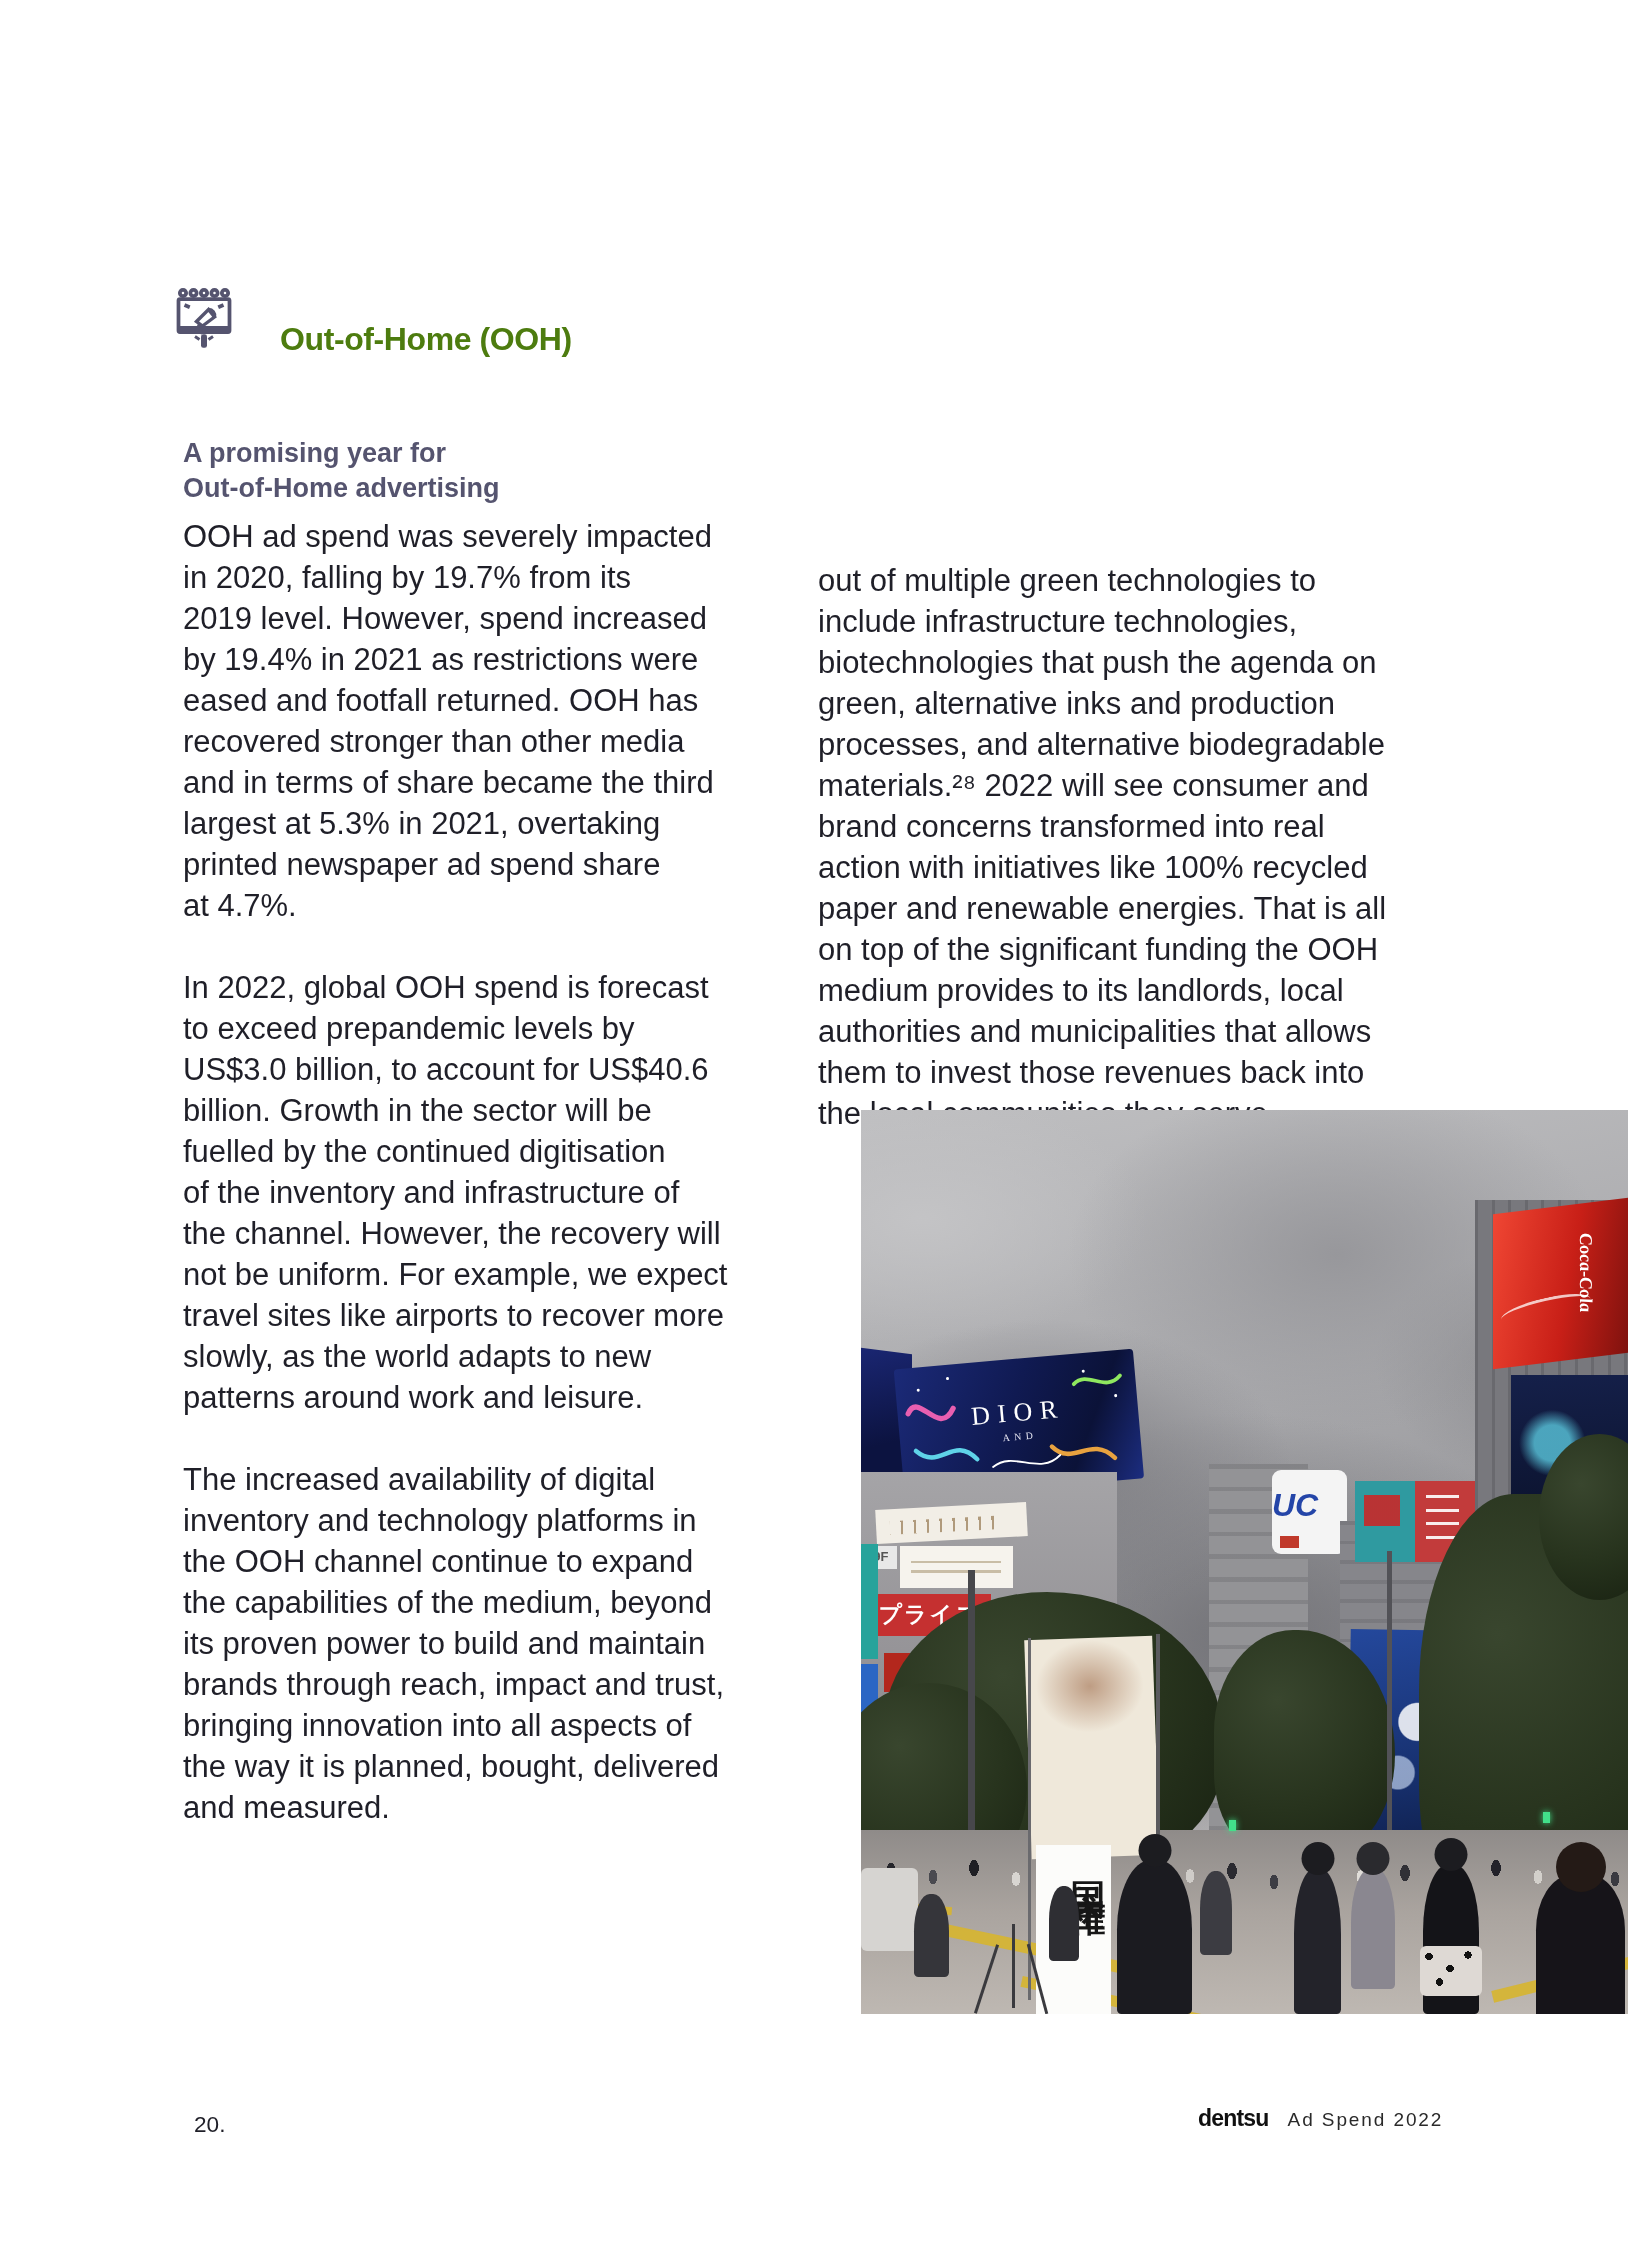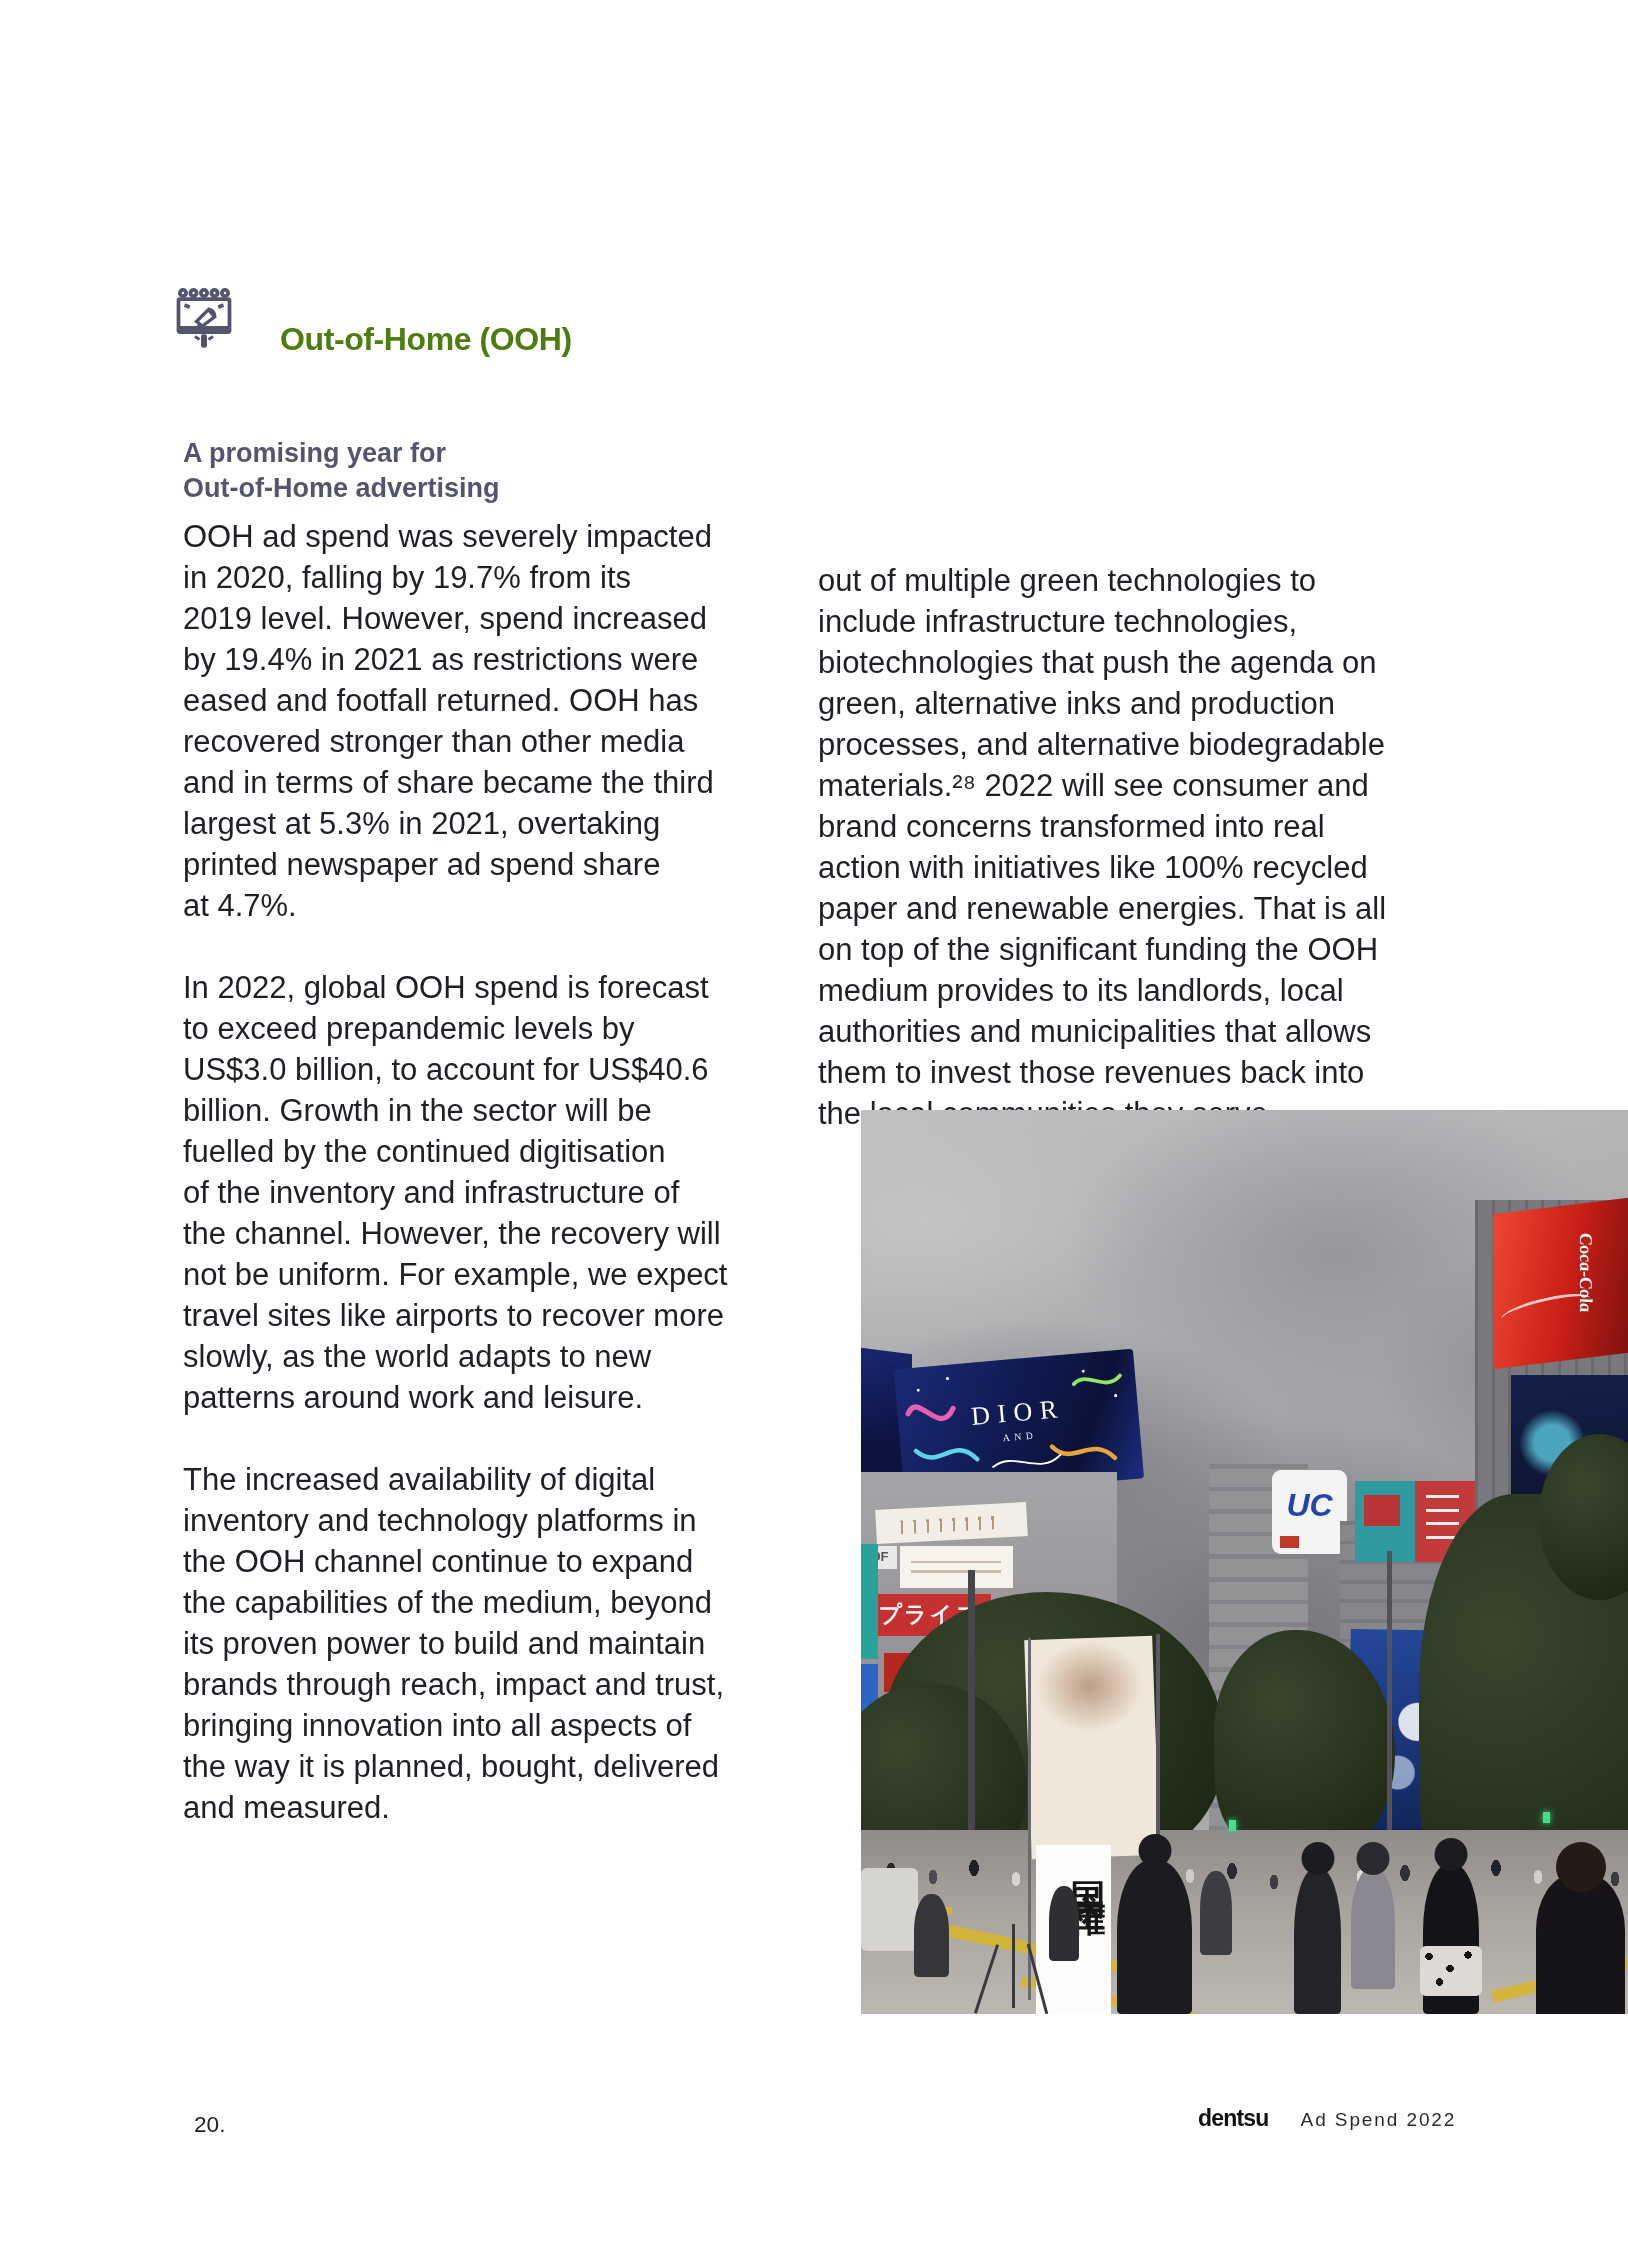--- a/index.html
+++ b/index.html
@@ -23,21 +23,21 @@
   
   .col{font-size:31px;line-height:41px;color:#1f1f28;}
   .col p{margin:0 0 41px 0;white-space:pre-line;}
   .col-left{left:183px;top:516px;width:641px;}
   .col-right{left:818px;top:516px;width:686px;margin-top:44px;}
 
   
   .page-number{left:194px;top:2112px;font-size:22.6px;color:#1f1f28;}
   .footer-brand{left:1198px;top:2105px;display:flex;align-items:baseline;}
   .footer-brand .dentsu{font-size:23px;font-weight:700;color:#101010;letter-spacing:-0.8px;}
-  .footer-brand .adspend{font-size:19px;color:#2a2a2a;letter-spacing:1.9px;margin-left:32px;}
+  .footer-brand .adspend{font-size:19px;color:#2a2a2a;letter-spacing:1.9px;margin-left:19px;}
 
   
   .photo{
     left:861px;top:1110px;width:767px;height:904px;overflow:hidden;
     background:
       radial-gradient(ellipse 50% 28% at 62% 16%, rgba(150,150,154,.95), transparent 70%),
       radial-gradient(ellipse 46% 24% at 24% 40%, rgba(122,122,127,.9), transparent 70%),
       radial-gradient(ellipse 60% 34% at 50% 58%, rgba(105,105,110,.75), transparent 72%),
       radial-gradient(ellipse 30% 18% at 88% 28%, rgba(138,138,142,.85), transparent 70%),
       radial-gradient(ellipse 42% 20% at 8% 12%, rgba(196,196,198,.95), transparent 70%),
@@ -73,21 +73,21 @@
   .left-bldg .greenstrip{left:19px;top:276px;width:137px;height:26px;background:#2f9e52;
     background-image:repeating-linear-gradient(90deg,transparent 0 12px,rgba(255,255,255,.85) 12px 14.3px);background-size:75% 45%;background-repeat:no-repeat;background-position:12px 7.5px;}
   .left-bldg .bluechip{left:163px;top:276px;width:42px;height:26px;background:#2b7bd4;}
   .left-bldg .tealvert{left:0;top:72px;width:16.6px;height:115px;background:#27a39b;}
   .left-bldg .bluevert{left:0;top:192px;width:16.6px;height:98px;background:#2b66c4;}
 
   
   .bldg-a{left:348px;top:354px;width:99px;height:399px;background:#939396;
     background-image:repeating-linear-gradient(180deg,rgba(60,60,65,.18) 0 4.5px,transparent 4.5px 22.6px);}
   .uc-sign{left:411px;top:360px;width:75px;height:84px;background:#f4f4f4;border-radius:9px;}
-  .uc-sign .uc-text{left:0;right:0;top:16.6px;text-align:center;font-size:32px;font-weight:700;font-style:italic;color:#2445a8;}
+  .uc-sign .uc-text{left:0;right:0;top:16.6px;text-align:left;font-size:32px;font-weight:700;font-style:italic;color:#2445a8;}
   .uc-sign .redchip{left:7.5px;top:66px;width:19.6px;height:12px;background:#c0392b;}
   .bldg-b{left:479px;top:411px;width:137px;height:343px;background:#86868b;
     background-image:repeating-linear-gradient(180deg,rgba(50,50,55,.15) 0 3.8px,transparent 3.8px 19.6px);}
   .split-sign-l{left:494px;top:371px;width:60px;height:81px;background:#2f9aa0;
     background-image:linear-gradient(transparent 0 13.6px, rgba(200,40,40,.9) 13.6px 45px, transparent 45px);background-size:60% 100%;background-repeat:no-repeat;background-position:9px 0;}
   .split-sign-r{left:554px;top:371px;width:60px;height:81px;background:#c23b3b;
     background-image:repeating-linear-gradient(0deg,transparent 0 10.6px,rgba(255,255,255,.9) 10.6px 13.6px);background-size:55% 70%;background-repeat:no-repeat;background-position:10.6px 12px;}
   .salonpas-top{left:632px;top:332px;width:84px;height:96px;background:#4b79c8;
     background-image:repeating-linear-gradient(0deg,transparent 0 12px,rgba(255,255,255,.85) 12px 14.3px);background-size:70% 55%;background-repeat:no-repeat;background-position:11.3px 15px;}
   .salonpas-bottom{left:632px;top:428px;width:84px;height:101px;background:#63b13c;color:#fff;

